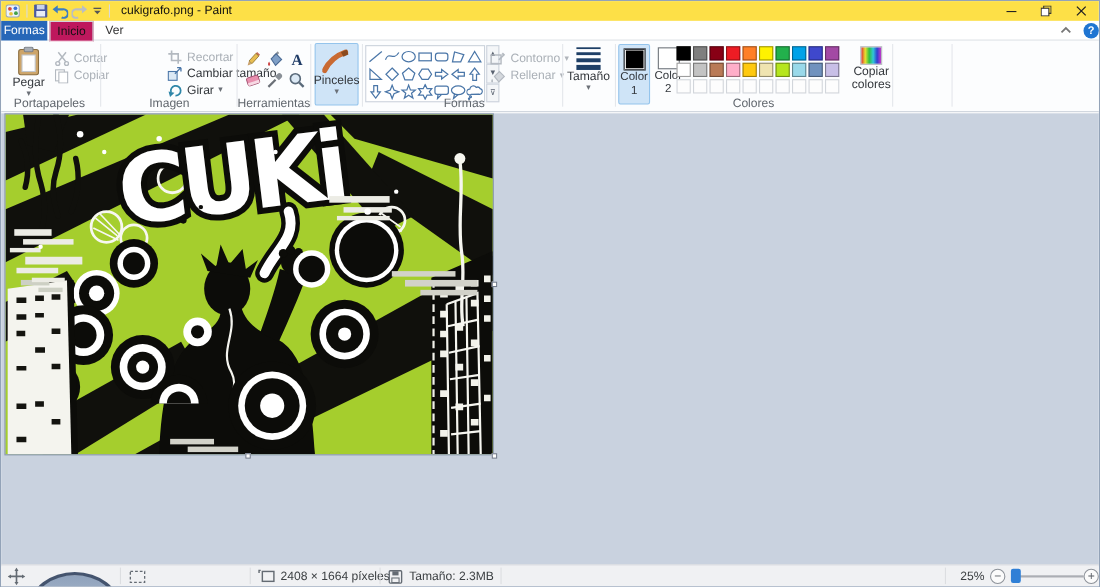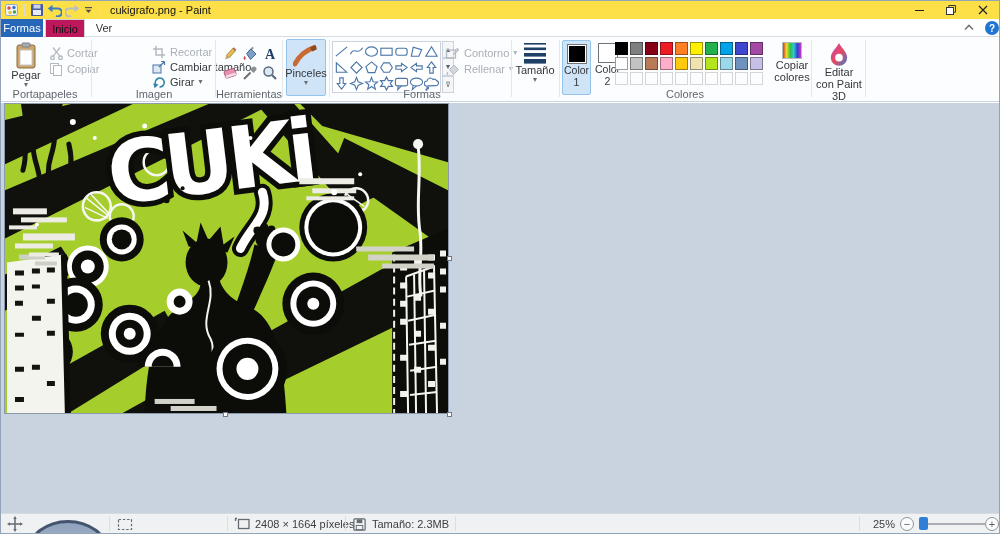--- a/index.html
+++ b/index.html
@@ -428,34 +428,20 @@
         <div class="pal empty"></div>
         <div class="pal empty"></div>
       </div>
     <div class="bigbtn" style="left:772px;top:2px;width:38px">
       <div style="width:20px;height:17px;border:1px solid #b5b9bf;background:linear-gradient(90deg,#e03030,#e8e030,#30c040,#30c8d8,#3040d0,#c838c8)"></div>
       <span class="lbl" style="white-space:normal">Copiar colores</span>
     </div>
     <div class="glabel" style="left:558px;width:252px">Colores</div>
     <div class="vdiv" style="left:810px"></div>
 
-    <div class="bigbtn" style="left:814px;top:2px;width:48px">
-      <svg width="20" height="24" viewBox="0 0 22 26">
-          <defs>
-            <linearGradient id="p3d" x1="0" y1="0" x2="1" y2="1">
-              <stop offset="0" stop-color="#c343c3"></stop>
-              <stop offset="0.5" stop-color="#e84a5f"></stop>
-              <stop offset="1" stop-color="#3a7bd5"></stop>
-            </linearGradient>
-          </defs>
-          <path d="M11 1 C14 7 20 11 20 17 a9 9 0 1 1 -18 0 C2 11 8 7 11 1 Z" fill="url(#p3d)"></path>
-          <circle cx="11" cy="17" r="4.2" fill="#fff"></circle>
-        </svg>
-      <span class="lbl" style="white-space:normal">Editar con Paint 3D</span>
-    </div>
     <div class="vdiv" style="left:864px"></div>
   </div>
 
   <div class="workspace">
     <div class="canvas">
       <svg width="443" height="309" viewBox="0 0 444 308" preserveAspectRatio="none">
         <rect width="444" height="308" fill="#a5ce2d"></rect>
         <g fill="#10100c">
           <polygon points="0,16 66,0 128,0 0,60"></polygon>
           <polygon points="0,86 204,0 268,0 0,134"></polygon>

